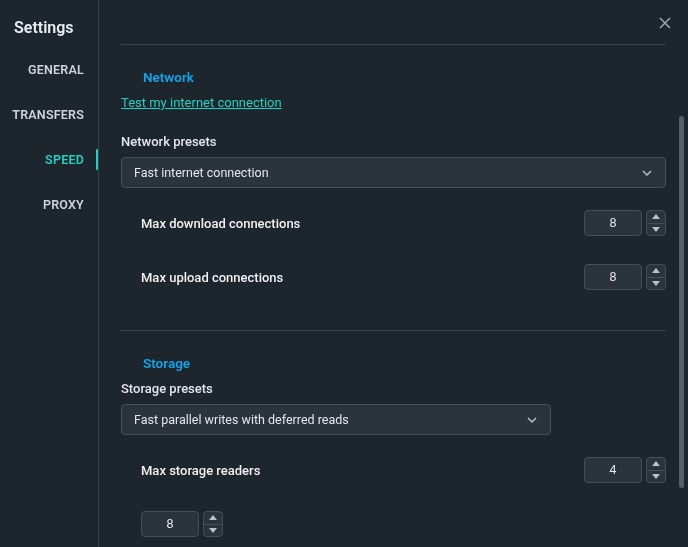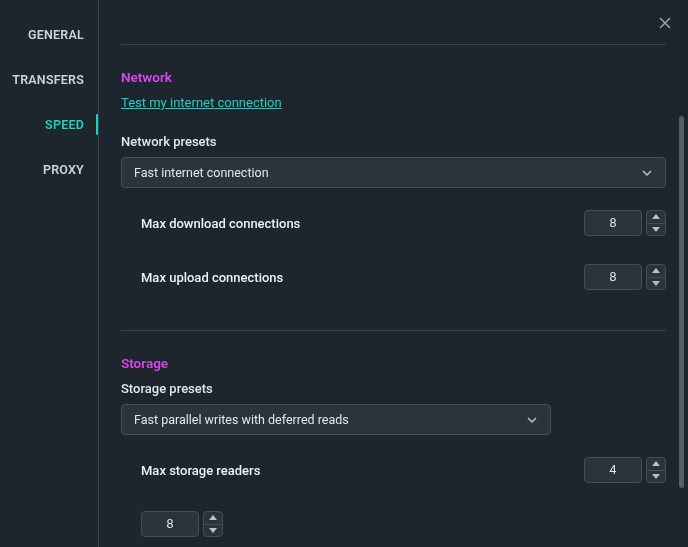--- a/index.html
+++ b/index.html
@@ -11,21 +11,21 @@
   .title { font-size: 16px; font-weight: 600; color:#e8edf1; padding-left: 14px; margin-bottom: 16px; }
   .nav { display:flex; flex-direction:column; gap: 12px; }
   .nav-item { text-align:right; padding: 9px 14px 9px 0; font-size: 12.5px; font-weight: 600; color:#cdd4da; cursor:pointer; position:relative; letter-spacing:.2px; }
   .nav-item.active { color:#1bd2c4; }
   .nav-item.active::after { content:""; position:absolute; right:0; top:6px; bottom:6px; width:2px; background:#1bd2c4; border-radius:2px; }
   .divider-v { width:1px; background:#3a434c; margin-left:0; }
   .content { flex:1; padding: 44px 22px 24px 22px; position:relative; overflow:hidden; }
   .scroll-indicator { position:absolute; right:4px; top:116px; width:5px; height:372px; background:#565e66; border-radius:3px; }
   .hr { height:1px; background:#3a434c; margin-bottom: 24px; }
   .section { margin-bottom: 18px; }
-  .sec-title { font-size: 13.5px; font-weight: 600; color:#d946ef; margin-bottom: 10px; }
+  .sec-title { font-size: 13.5px; font-weight: 600; color:#0ea5e9; margin-bottom: 10px; margin-left: 22px; }
   .link { color:#1bd2c4; text-decoration: underline; font-size:13px; cursor:pointer; display:inline-block; margin-bottom: 24px; }
   .field-label { font-size: 13px; font-weight: 500; color:#e2e7eb; margin-bottom: 8px; }
   .select { display:flex; align-items:center; justify-content:space-between; background:#2b333b; border:1px solid #454e57; border-radius:4px; padding:7px 12px; font-size:12.5px; color:#e2e7eb; cursor:pointer;gap:40px; }
   .select .chev { width:12px; height:12px; }
   .row { display:flex; align-items:center; justify-content:space-between; padding:6px 0 6px 20px; margin-top:16px; }
   .row-label { font-size:13px; color:#eef2f5; font-weight:500; }
   .stepper { display:flex; align-items:stretch; height:26px; }
   .stepper-input { width:58px; background:#2b333b; border:1px solid #454e57; border-radius:4px; color:#e8edf1; text-align:center; font-size:12.5px; outline:none; margin-right:4px; }
   .stepper-btns { width:20px; display:flex; flex-direction:column; border:1px solid #454e57; border-radius:4px; overflow:hidden; background:#2b333b; }
   .step-btn { flex:1; display:flex; align-items:center; justify-content:center; cursor:pointer; }
@@ -39,20 +39,21 @@
 
 <div class="window">
 
   <div class="close-btn">
     <svg viewBox="0 0 14 14">
         <path d="M2 2 L12 12 M12 2 L2 12" fill="none"></path>
       </svg>
   </div>
 
   <div class="sidebar">
+    <div class="title">Settings</div>
     <div class="nav">
       <div class="nav-item">GENERAL</div>
       <div class="nav-item">TRANSFERS</div>
       <div class="nav-item active">SPEED</div>
       <div class="nav-item">PROXY</div>
     </div>
   </div>
 
   <div class="divider-v"></div>
 

